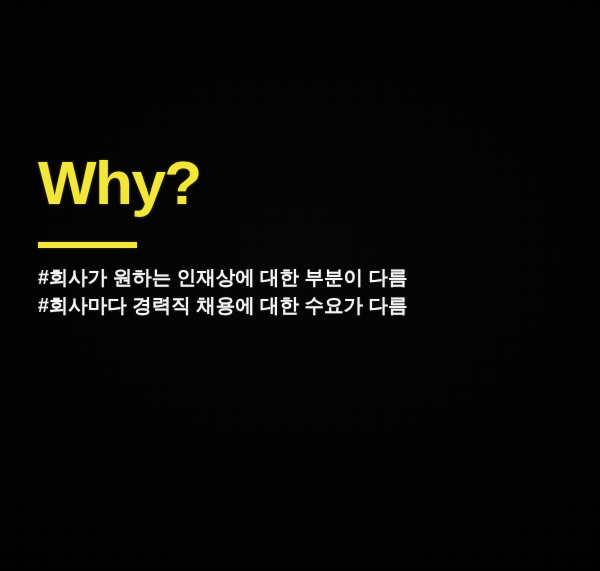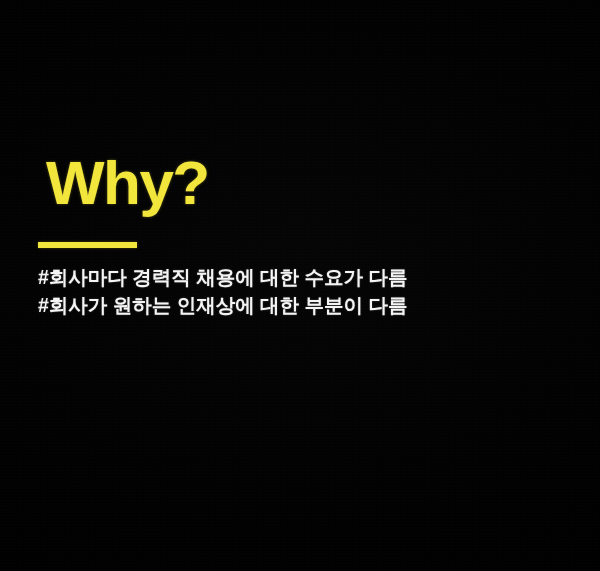--- a/index.html
+++ b/index.html
@@ -36,21 +36,21 @@
 
   .content {
     position: absolute;
     left: 38px;
     top: 0;
     width: 540px;
   }
 
   .headline {
     position: absolute;
-    left: 8px;
+    left: 0;
     top: 152px;
     margin: 0;
     font-size: 62px;
     line-height: 62px;
     font-weight: 700;
     letter-spacing: -1.5px;
     color: #F2E53C;
     white-space: nowrap;
     text-shadow: 0 0 3px rgba(242,229,60,0.35);
   }
@@ -89,18 +89,18 @@
 <div class="slide">
   <div class="noise"></div>
 
   <div class="content">
 
     <h1 class="headline">Why?</h1>
 
     <div class="rule"></div>
 
     <ul class="bullets">
+      <li class="bullet">#회사가 원하는 인재상에 대한 부분이 다름</li>
       <li class="bullet">#회사마다 경력직 채용에 대한 수요가 다름</li>
-      <li class="bullet">#회사가 원하는 인재상에 대한 부분이 다름</li>
     </ul>
 
   </div>
 </div>
 
 </body></html>

